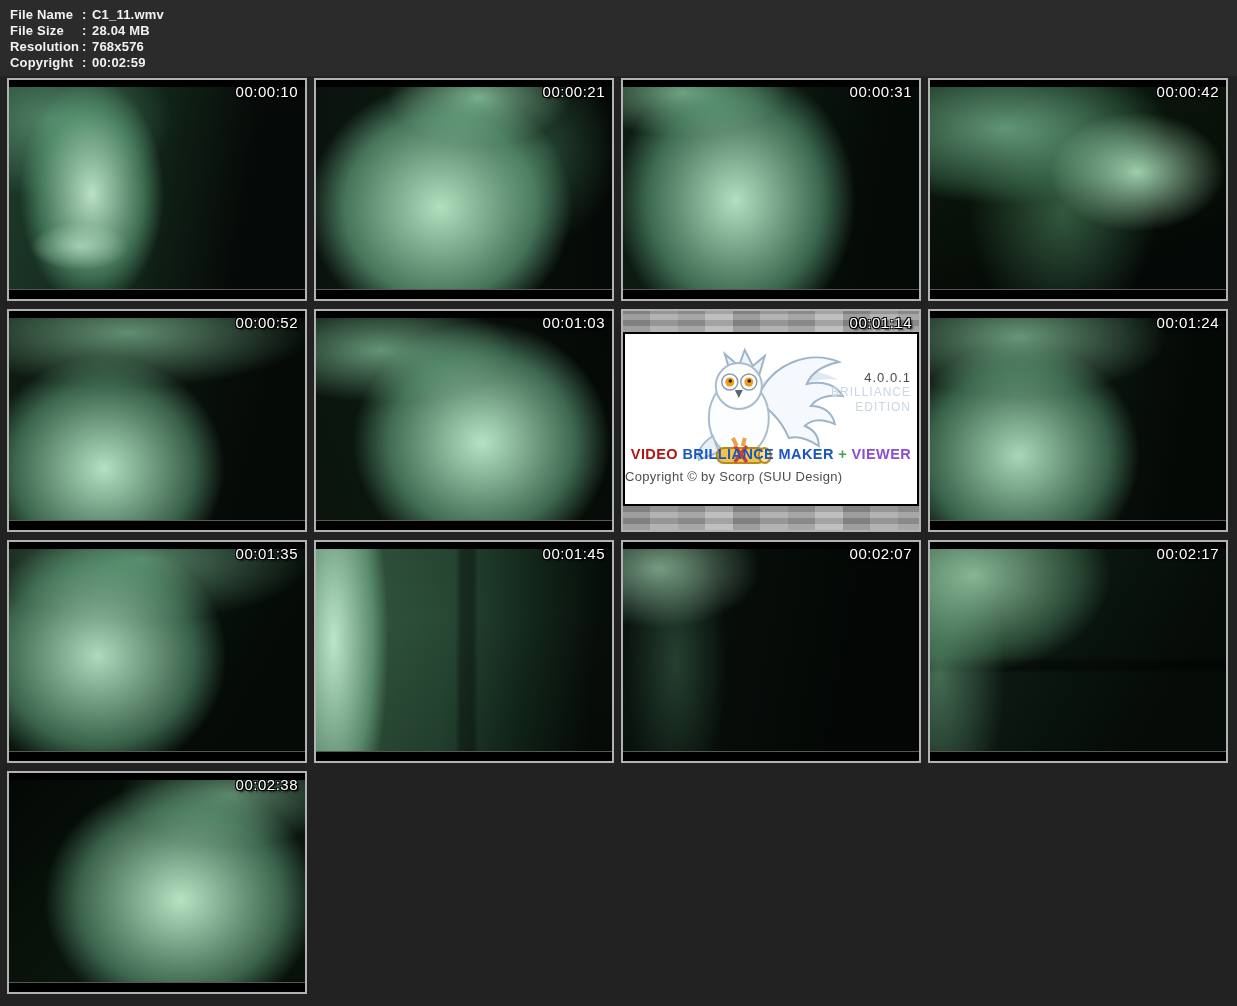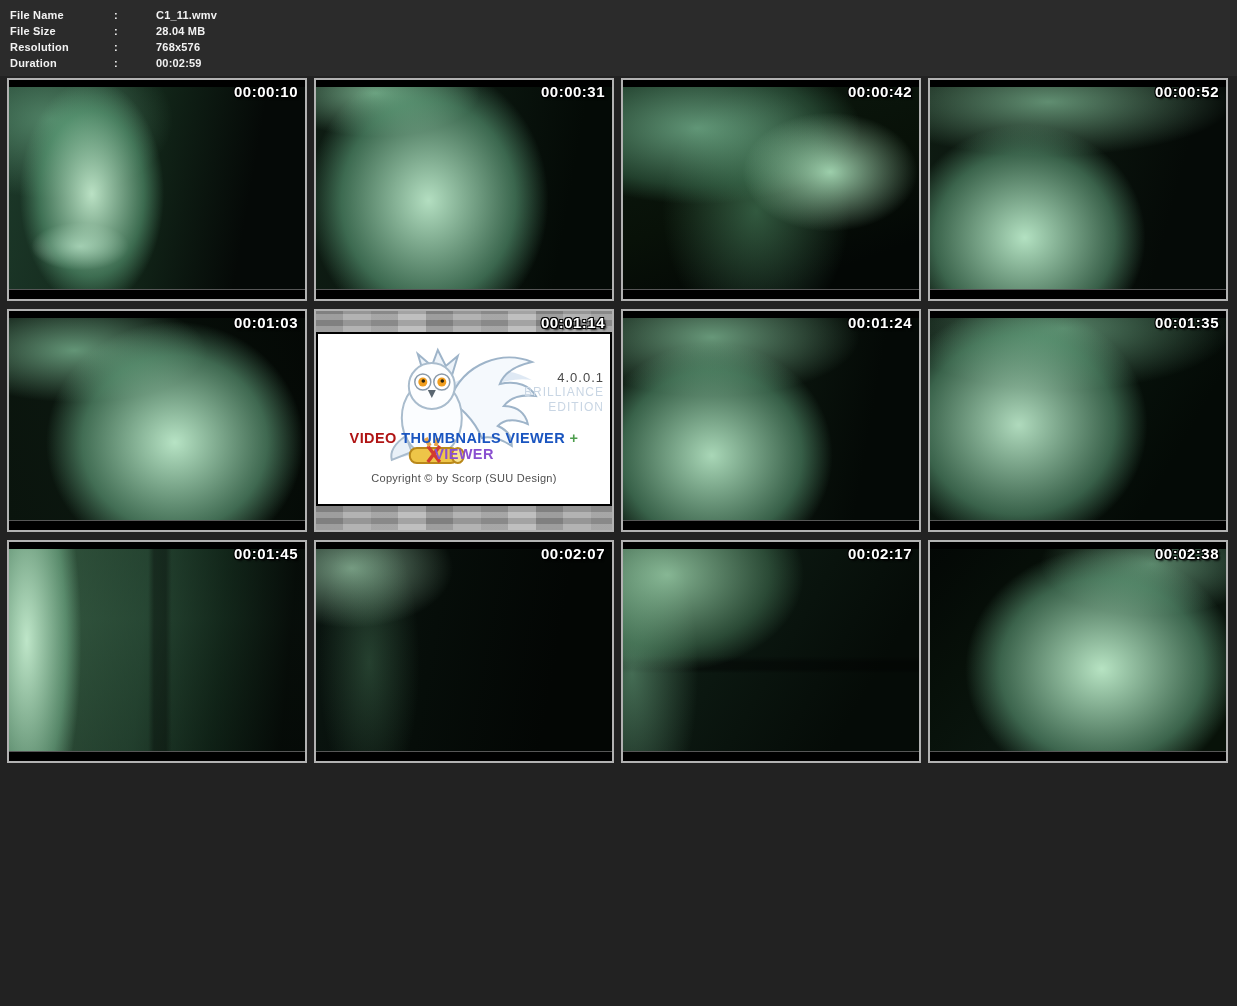--- a/index.html
+++ b/index.html
@@ -1,50 +1,50 @@
 <!DOCTYPE html>
 <html><head>
 <meta charset="utf-8">
 <style>
   html,body{margin:0;padding:0;background:#222;}
   body{width:1237px;height:1006px;font-family:"Liberation Sans",sans-serif;overflow:hidden;position:relative;}
 
   
   .header{background:#2b2b2b;padding:7px 0 5px 10px;}
-  .info-row{display:flex;color:#f2f2f2;font-size:11px;font-weight:bold;line-height:16px;letter-spacing:.2px;gap:32px;}
+  .info-row{display:flex;color:#f2f2f2;font-size:13px;font-weight:bold;line-height:16px;letter-spacing:.2px;}
   .info-row .lbl{width:72px;}
   .info-row .sep{width:10px;}
 
   
   .grid{display:grid;grid-template-columns:repeat(4,300px);grid-template-rows:repeat(4,223px);gap:8px 7px;padding:2px 7px 3px 7px;}
   .cell{position:relative;border:2px solid #b2b2b2;background:#060a08;overflow:hidden;}
   .frame{position:absolute;inset:0;}
   
   .vid .frame::before{content:"";position:absolute;left:0;right:0;top:0;height:7px;background:#000;}
   .vid .frame::after{content:"";position:absolute;left:0;right:0;bottom:0;height:9px;background:#000;border-top:1px solid rgba(190,190,190,.45);}
-  .ts{position:absolute;top:3px;right:7px;z-index:3;color:#fff;font-size:15px;font-weight:bold;letter-spacing:.5px;
+  .ts{position:absolute;top:3px;right:7px;z-index:3;color:#fff;font-size:15px;font-weight:normal;letter-spacing:.5px;
       text-shadow:-1px -1px 0 #000,1px -1px 0 #000,-1px 1px 0 #000,1px 1px 0 #000,2px 2px 2px rgba(0,0,0,.9);}
 
   
   .wm{background:#000;}
   .wm-strip{position:absolute;left:0;right:0;height:21px;z-index:1;
       background:repeating-linear-gradient(0deg,rgba(255,255,255,.14) 0 6px,rgba(0,0,0,.10) 6px 12px),
                  repeating-linear-gradient(90deg,#8e8e8e 0 27px,#a7a7a7 27px 55px,#989898 55px 82px,#b5b5b5 82px 110px);}
   .wm-strip.top{top:0;}
   .wm-strip.bottom{bottom:0;height:24px;}
   .wm-body{position:absolute;left:2px;right:2px;top:23px;bottom:26px;background:#fff;z-index:2;}
   .wm-right{position:absolute;top:36px;right:6px;text-align:right;line-height:15px;}
   .wm-ver{color:#4a4a4a;font-size:13px;letter-spacing:1px;}
   .wm-ed{color:#c9d6e4;font-size:12px;font-weight:normal;letter-spacing:1px;}
   .wm-title{position:absolute;left:0;right:0;bottom:42px;text-align:center;font-size:14.5px;font-weight:bold;letter-spacing:.4px;}
   .t-video{color:#b01414;text-align:right;}
   .t-thumbs{color:#1a55c0;}
   .t-plus{color:#4d9e4d;}
   .t-viewer{color:#8a4fd0;}
-  .wm-copy{position:absolute;left:0;right:0;bottom:20px;text-align:center;color:#4f4f4f;font-size:11px;letter-spacing:.3px;margin-top:32px;}
+  .wm-copy{position:absolute;left:0;right:0;bottom:20px;text-align:left;color:#4f4f4f;font-size:13px;letter-spacing:.3px;margin-top:32px;}
   .owl{position:absolute;left:50%;top:6px;transform:translateX(-58%);}
 </style>
 </head>
 <body>
 
 <div class="header">
   <div class="info-row">
       <span class="lbl">File Name</span>
       <span class="sep">:</span>
       <span class="val">C1_11.wmv</span>
@@ -53,30 +53,34 @@
       <span class="lbl">File Size</span>
       <span class="sep">:</span>
       <span class="val">28.04 MB</span>
     </div>
   <div class="info-row">
       <span class="lbl">Resolution</span>
       <span class="sep">:</span>
       <span class="val">768x576</span>
     </div>
   <div class="info-row">
-      <span class="lbl">Duration</span>
+      <span class="lbl">Copyright</span>
       <span class="sep">:</span>
       <span class="val">00:02:59</span>
     </div>
 </div>
 
 <div class="grid">
   <div class="cell vid">
       <div class="frame" style="background:radial-gradient(95px 150px at 28% 52%, rgba(195,235,205,.95), rgba(95,165,125,.55) 55%, transparent 76%),radial-gradient(170px 110px at 14% 18%, rgba(125,195,155,.55), transparent 72%),radial-gradient(70px 34px at 24% 76%, rgba(228,246,232,.9), transparent 70%),linear-gradient(100deg,#1c3829 0%,#122619 45%,#050907 78%)"></div>
       <span class="ts">00:00:10</span>
+    </div>
+  <div class="cell vid">
+      <div class="frame" style="background:radial-gradient(165px 155px at 42% 58%, rgba(180,228,194,.98), rgba(110,180,140,.6) 58%, transparent 80%),radial-gradient(130px 70px at 55% 8%, rgba(150,212,172,.8), transparent 70%),radial-gradient(95px 125px at 78% 32%, rgba(60,110,80,.55), transparent 75%),linear-gradient(90deg,#0a120d,#0d1a12 40%,#07100a 70%,#040806)"></div>
+      <span class="ts">00:00:21</span>
     </div>
   <div class="cell vid">
       <div class="frame" style="background:radial-gradient(150px 170px at 38% 55%, rgba(188,233,202,.95), rgba(100,172,132,.55) 58%, transparent 80%),radial-gradient(150px 62px at 20% 6%, rgba(142,206,166,.75), transparent 70%),linear-gradient(100deg,#0e1c13 0%,#0a150e 55%,#040a06 82%)"></div>
       <span class="ts">00:00:31</span>
     </div>
   <div class="cell vid">
       <div class="frame" style="background:radial-gradient(125px 85px at 70% 42%, rgba(172,226,188,.9), transparent 70%),radial-gradient(205px 95px at 25% 22%, rgba(132,202,162,.7), rgba(70,130,95,.4) 60%, transparent 80%),radial-gradient(125px 165px at 45% 60%, rgba(92,162,118,.5), transparent 75%),linear-gradient(160deg,#0d1a11,#081108 50%,#030705 82%)"></div>
       <span class="ts">00:00:42</span>
     </div>
 
@@ -111,21 +115,21 @@
         <path d="M74 106 L86 122 M86 106 L74 122" stroke="#d23b30" stroke-width="3.5"></path>
         <path d="M72 98 L76 106 M84 98 L82 106" stroke="#e8a44a" stroke-width="4"></path>
       </svg>
       <div class="wm-right">
         <div class="wm-ver">4.0.0.1</div>
         <div class="wm-ed">BRILLIANCE</div>
         <div class="wm-ed">EDITION</div>
       </div>
       <div class="wm-title">
         <span class="t-video">VIDEO</span>
-        <span class="t-thumbs">THUMBNAILS VIEWER</span>
+        <span class="t-thumbs">BRILLIANCE MAKER</span>
         <span class="t-plus">+</span>
         <span class="t-viewer">VIEWER</span>
       </div>
       <div class="wm-copy">Copyright © by Scorp (SUU Design)</div>
     </div>
     <div class="wm-strip bottom"></div>
     <span class="ts">00:01:14</span>
   </div>
 
   <div class="cell vid">

